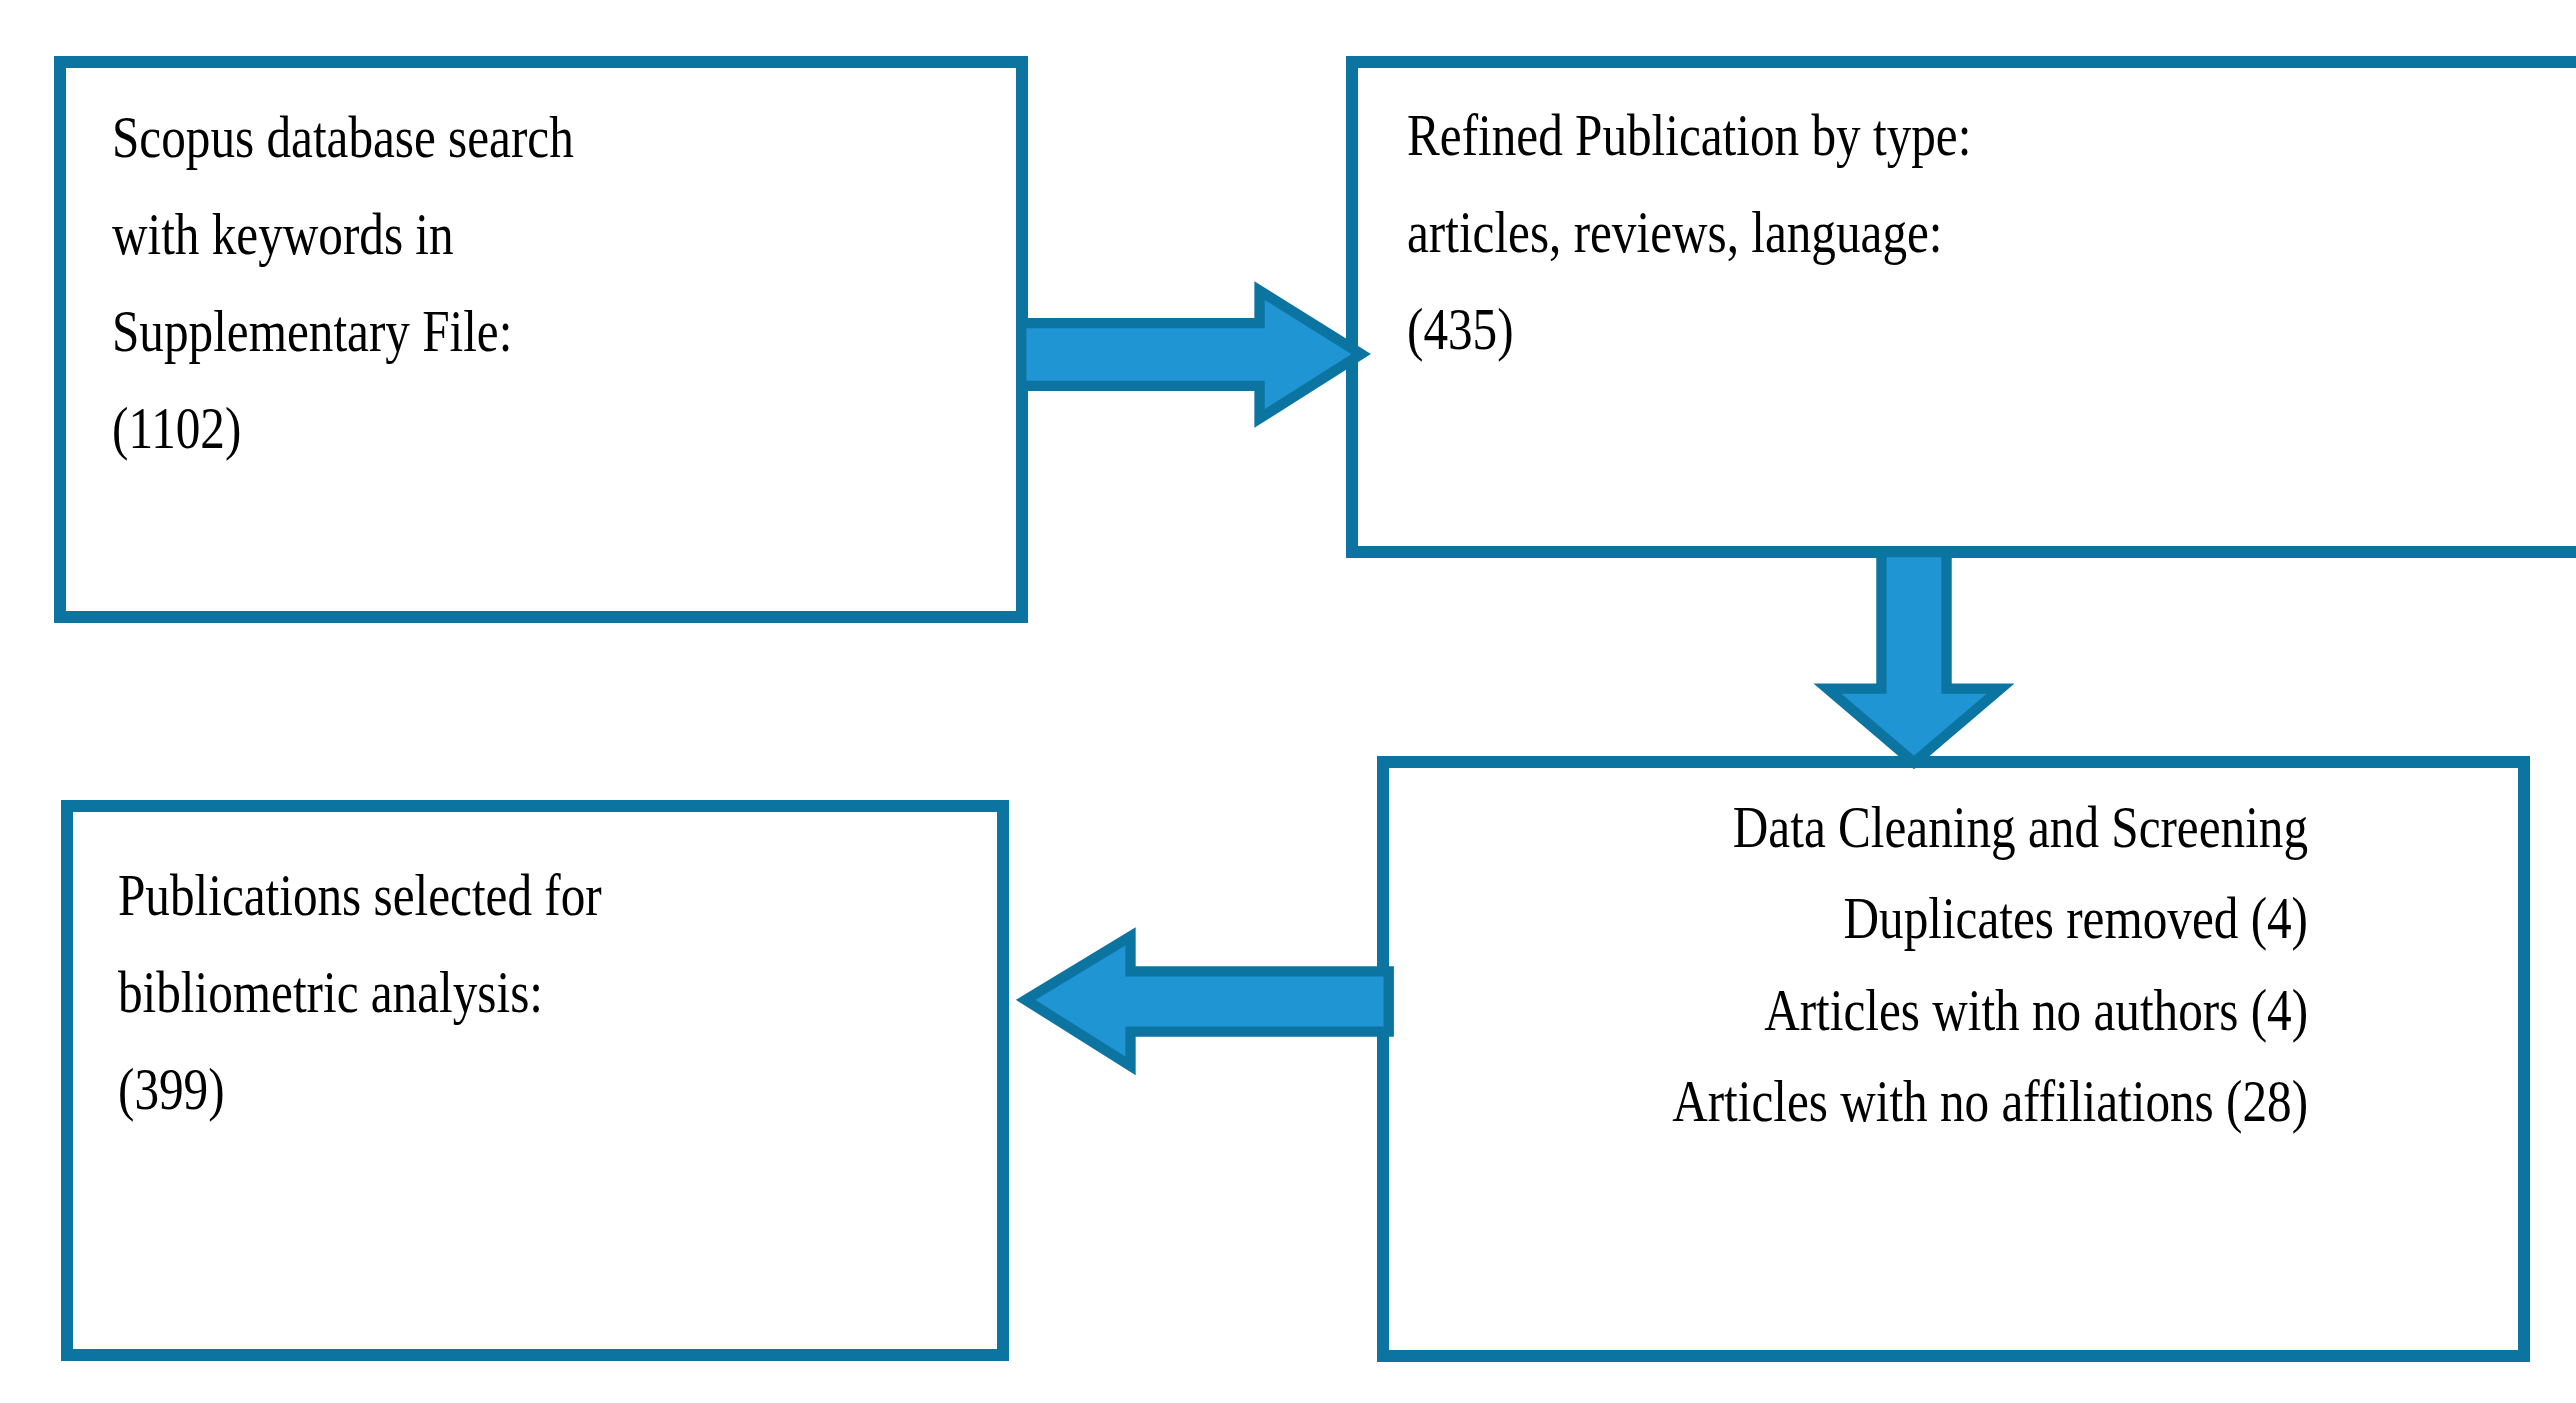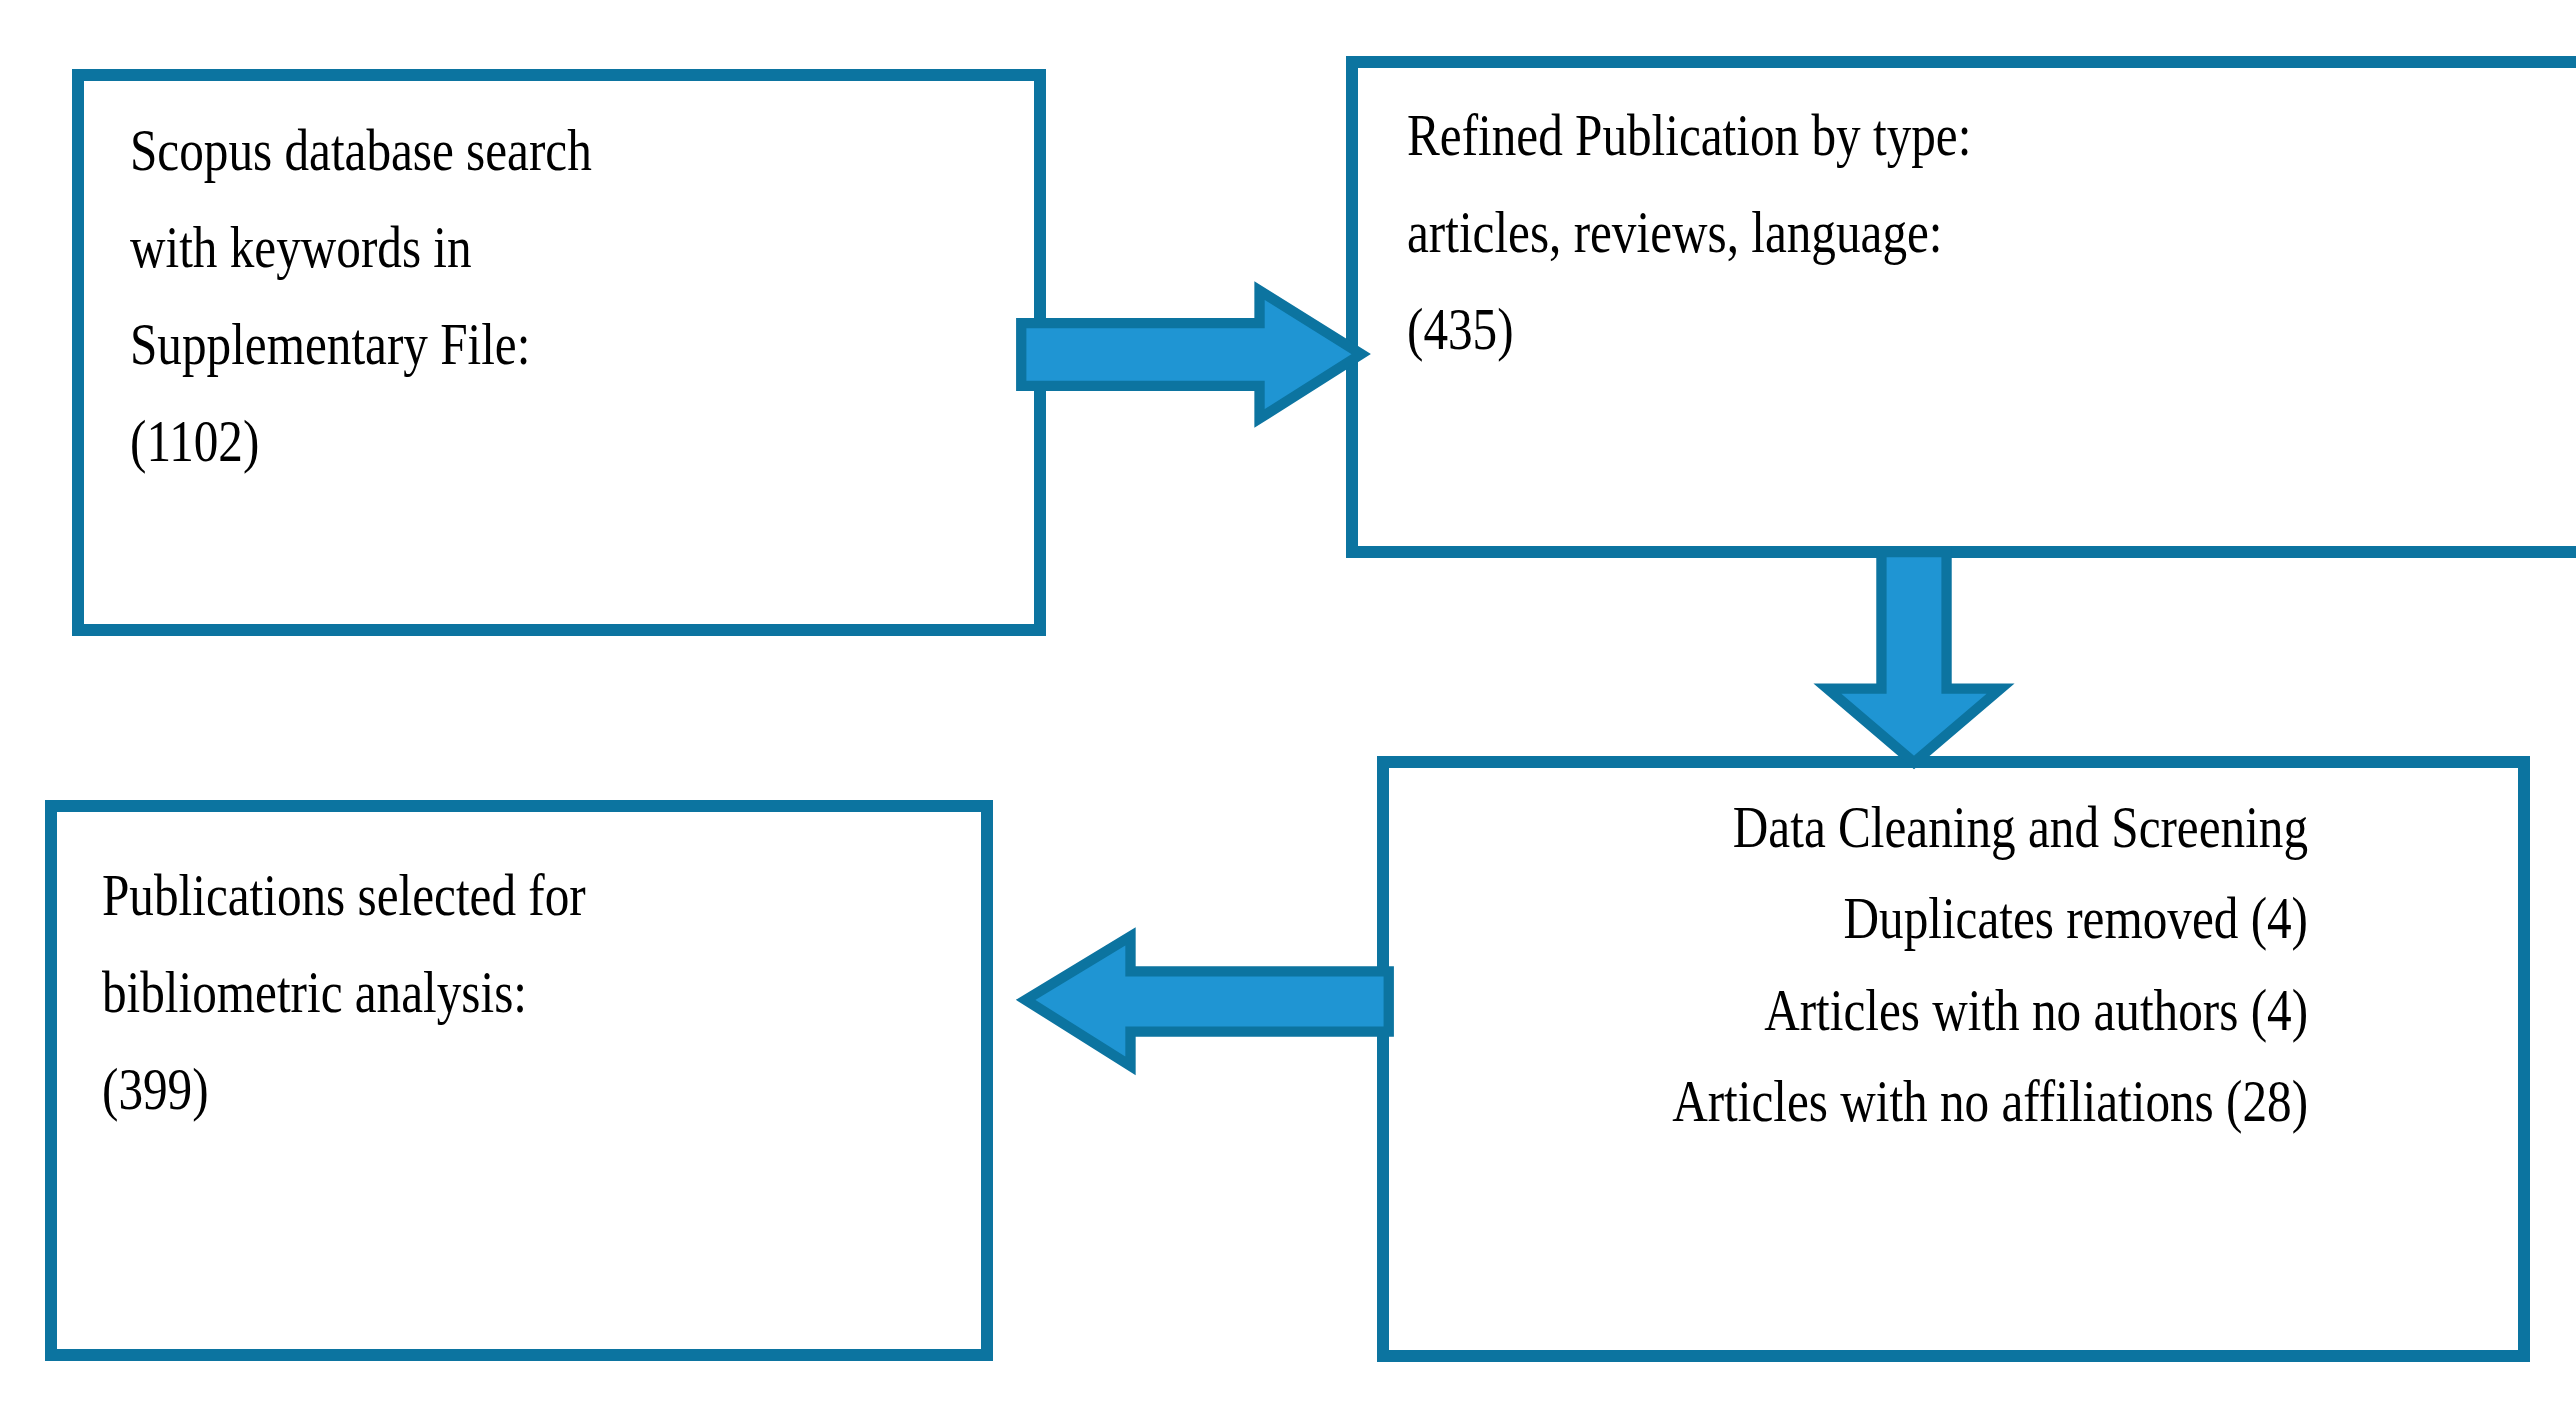--- a/index.html
+++ b/index.html
@@ -31,24 +31,24 @@
     line-height: 1.62;
     font-stretch: condensed;
     transform: scaleX(0.82);
     transform-origin: left top;
     white-space: nowrap;
   }
   .box-text .ln {
     display: block;
   }
   
-  #box-scopus-search   { left: 72px;   top: 56px;   width: 974px; height: 567px; margin-top: 13px; }
+  #box-scopus-search   { left: 54px;   top: 56px;   width: 974px; height: 567px; }
   #box-refined-pub     { left: 1346px; top: 56px;   width: 1353px; height: 502px; }
   #box-data-cleaning   { left: 1377px; top: 756px;  width: 1153px; height: 606px; text-align: right; }
-  #box-publications    { left: 45px;   top: 800px; width: 948px; height: 561px; }
+  #box-publications    { left: 61px;   top: 800px; width: 948px; height: 561px; }
 
   #box-scopus-search .box-text { top: 20.7px; }
   #box-refined-pub   .box-text { top: 19px; left: 49px; }
   #box-data-cleaning .box-text { top: 14.3px; left: 49px; line-height: 1.52; }
   #box-publications  .box-text { top: 35px; left: 45px; }
 
   
   .arrow {
     position: absolute;
     overflow: visible;

